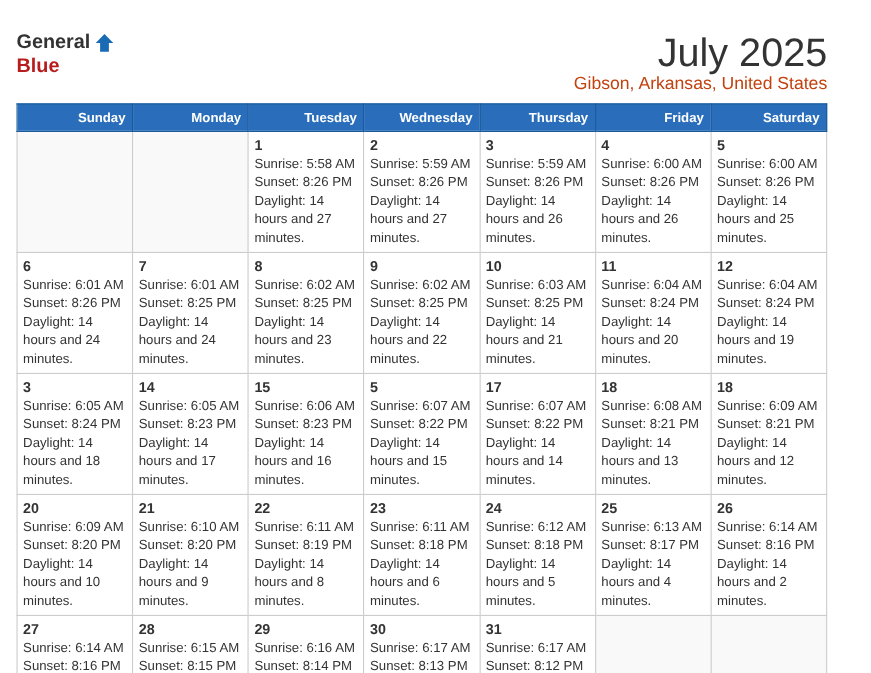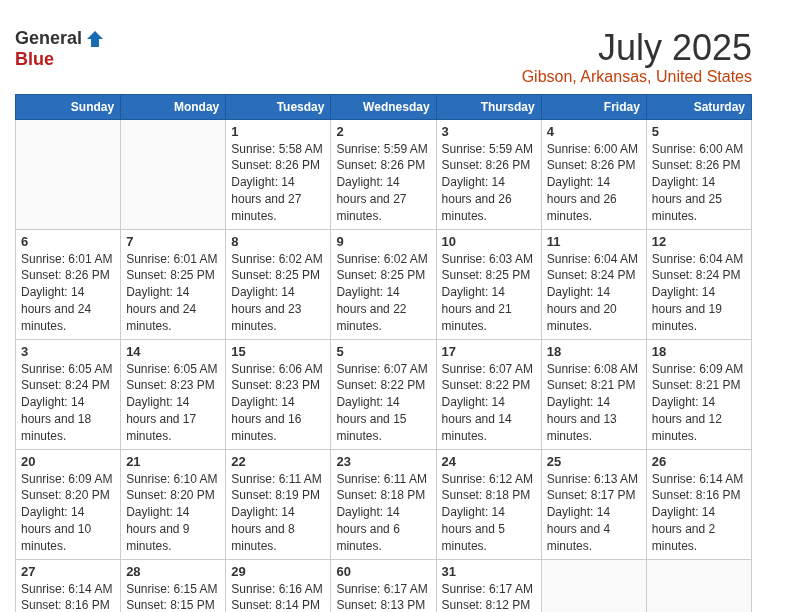--- a/index.html
+++ b/index.html
@@ -252,21 +252,21 @@
           </td>
           <td>
             <span class="day-number">28</span>
             <div class="day-info">Sunrise: 6:15 AM<br>Sunset: 8:15 PM<br>Daylight: 13 hours and 59 minutes.</div>
           </td>
           <td>
             <span class="day-number">29</span>
             <div class="day-info">Sunrise: 6:16 AM<br>Sunset: 8:14 PM<br>Daylight: 13 hours and 58 minutes.</div>
           </td>
           <td>
-            <span class="day-number">60</span>
+            <span class="day-number">30</span>
             <div class="day-info">Sunrise: 6:17 AM<br>Sunset: 8:13 PM<br>Daylight: 13 hours and 56 minutes.</div>
           </td>
           <td>
             <span class="day-number">31</span>
             <div class="day-info">Sunrise: 6:17 AM<br>Sunset: 8:12 PM<br>Daylight: 13 hours and 55 minutes.</div>
           </td>
           <td class="empty"></td>
           <td class="empty"></td>
         </tr>
       </tbody>

